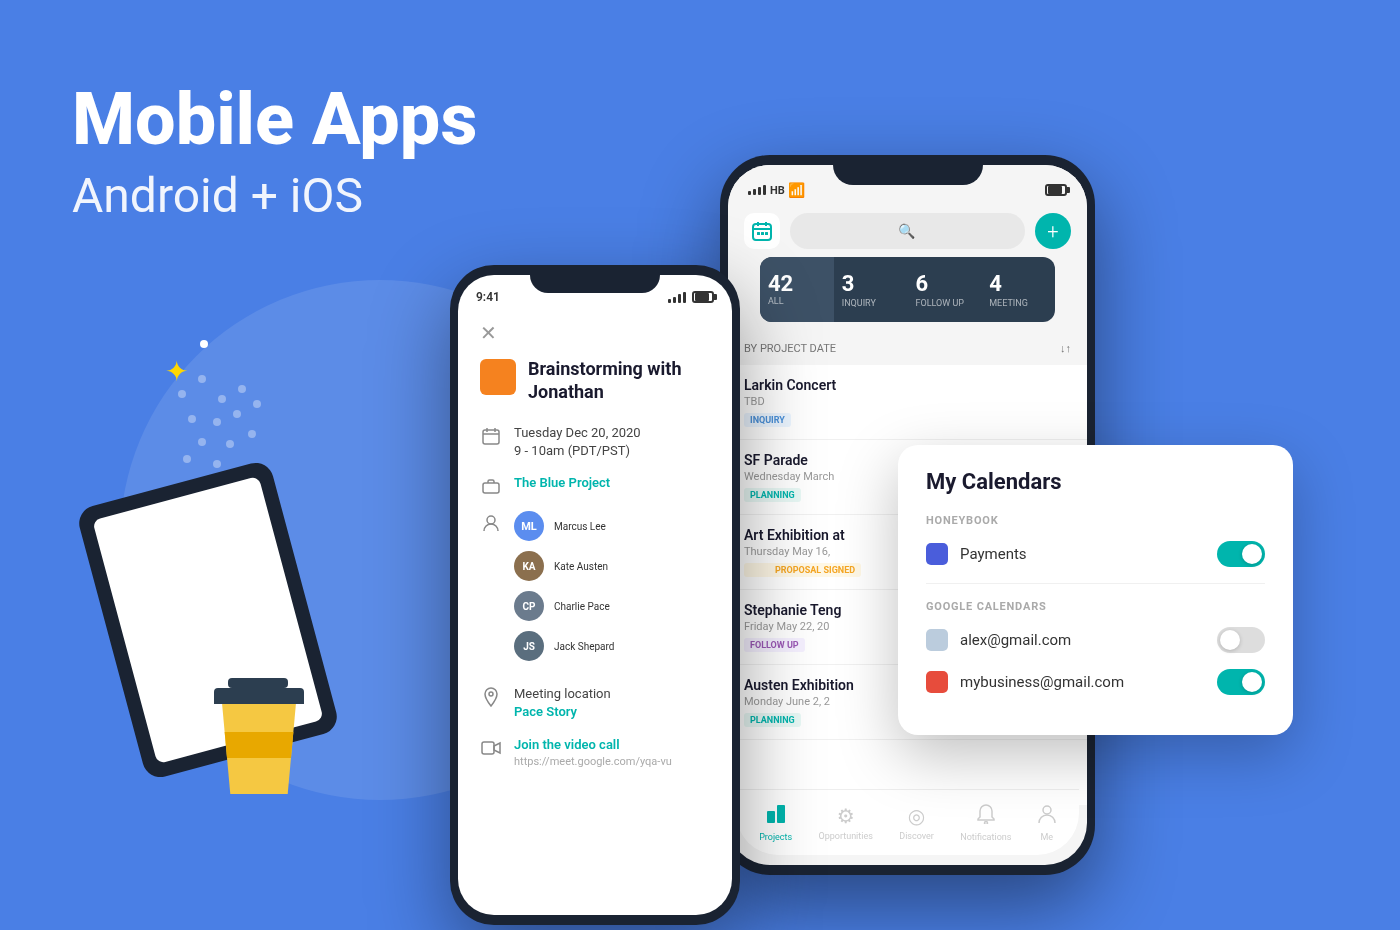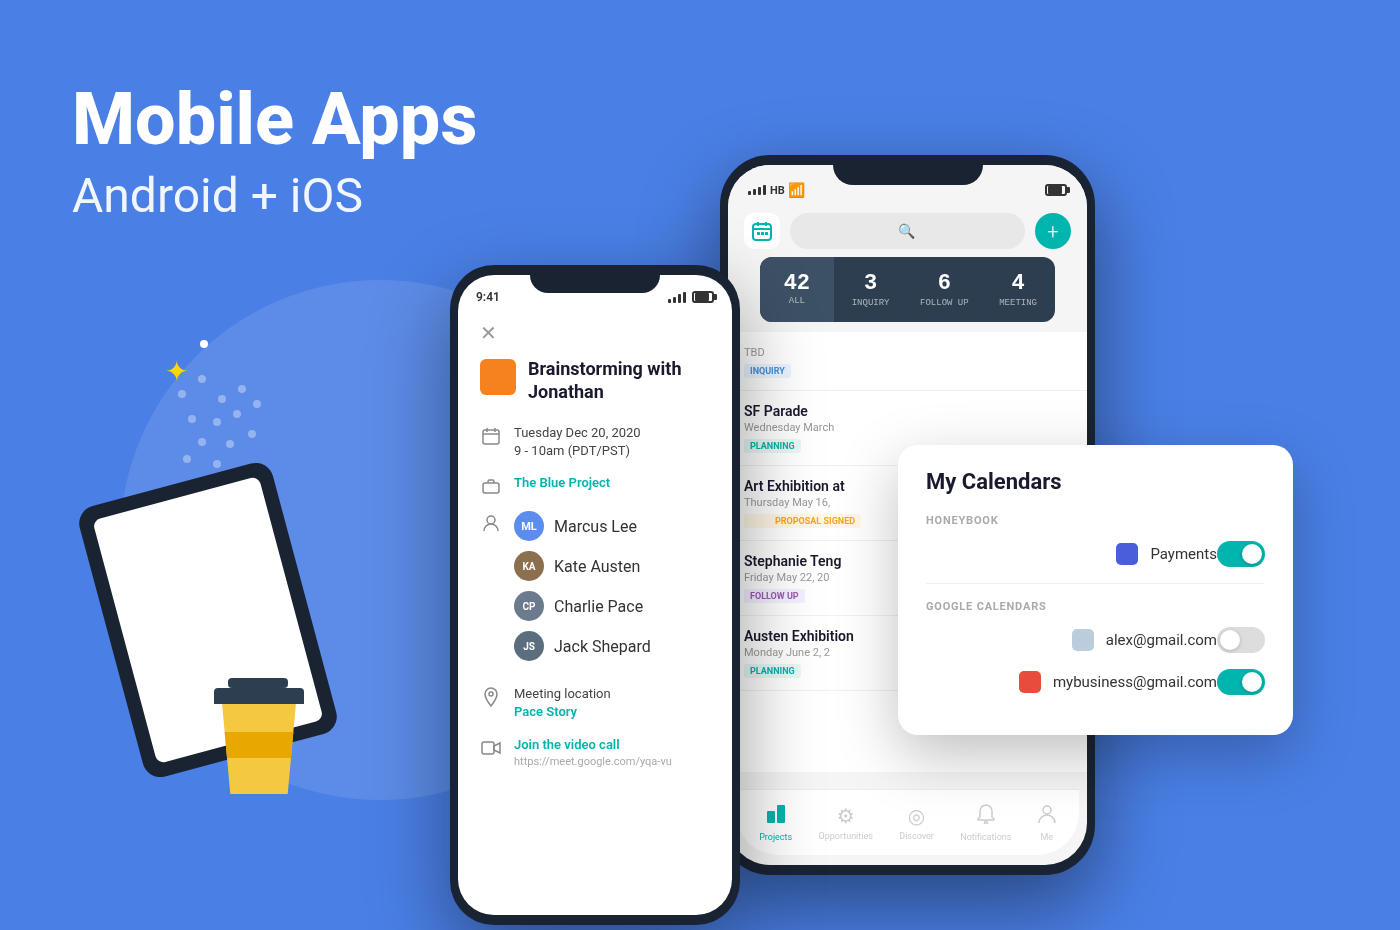--- a/index.html
+++ b/index.html
@@ -242,21 +242,21 @@
       font-size: 11px;
       font-weight: 700;
       color: #fff;
       flex-shrink: 0;
       text-align: center;
     }
     .p1-avatar-initials {
       background: #5B8DEF;
     }
     .p1-person-name {
-      font-size: 16px;
+      font-size: 10px;
       color: #333;
     }
 
     
     .phone2 {
       position: absolute;
       left: 720px;
       top: 155px;
       width: 375px;
       height: 720px;
@@ -341,23 +341,22 @@
     .phone2-stats {
       display: flex;
       background: #2C3E50;
       margin: 0 16px;
       border-radius: 12px;
       overflow: hidden;
     }
     .stat-item {
       flex: 1;
       padding: 14px 8px;
-      text-align: center;
+      text-align: left;
       color: #fff;
-      font-family: Liberation Mono, monospace;
     }
     .stat-item.active {
       background: #3D5166;
     }
     .stat-number {
       font-size: 22px;
       font-weight: 700;
     }
     .stat-label {
       font-size: 9px;
@@ -466,21 +465,21 @@
       font-size: 11px;
       font-weight: 700;
       color: #aaa;
       text-transform: uppercase;
       letter-spacing: 0.8px;
       margin-bottom: 14px;
     }
     .cal-row {
       display: flex;
       align-items: center;
-      justify-content: flex-end;
+      justify-content: space-between;
       margin-bottom: 16px;
     }
     .cal-row-left {
       display: flex;
       align-items: center;
       gap: 12px;
     }
     .cal-color-box {
       width: 22px;
       height: 22px;
@@ -796,23 +795,28 @@
           <div class="stat-number">6</div>
           <div class="stat-label">FOLLOW UP</div>
         </div>
         <div class="stat-item">
           <div class="stat-number">4</div>
           <div class="stat-label">MEETING</div>
         </div>
       </div>
     </div>
 
+    <div class="phone2-filter">
+      <span style="cursor:pointer;">BY PROJECT DATE</span>
+      <span style="cursor:pointer;">↓↑</span>
+    </div>
 
     <div class="phone2-list" style="height:440px;">
       <div class="p2-list-item">
+        <div class="p2-item-title">Larkin Concert</div>
         <div class="p2-item-date">TBD</div>
         <span class="p2-item-badge badge-inquiry">INQUIRY</span>
       </div>
       <div class="p2-list-item">
         <div class="p2-item-title">SF Parade</div>
         <div class="p2-item-date">Wednesday March</div>
         <span class="p2-item-badge badge-planning">PLANNING</span>
       </div>
       <div class="p2-list-item">
         <div class="p2-item-title">Art Exhibition at</div>

